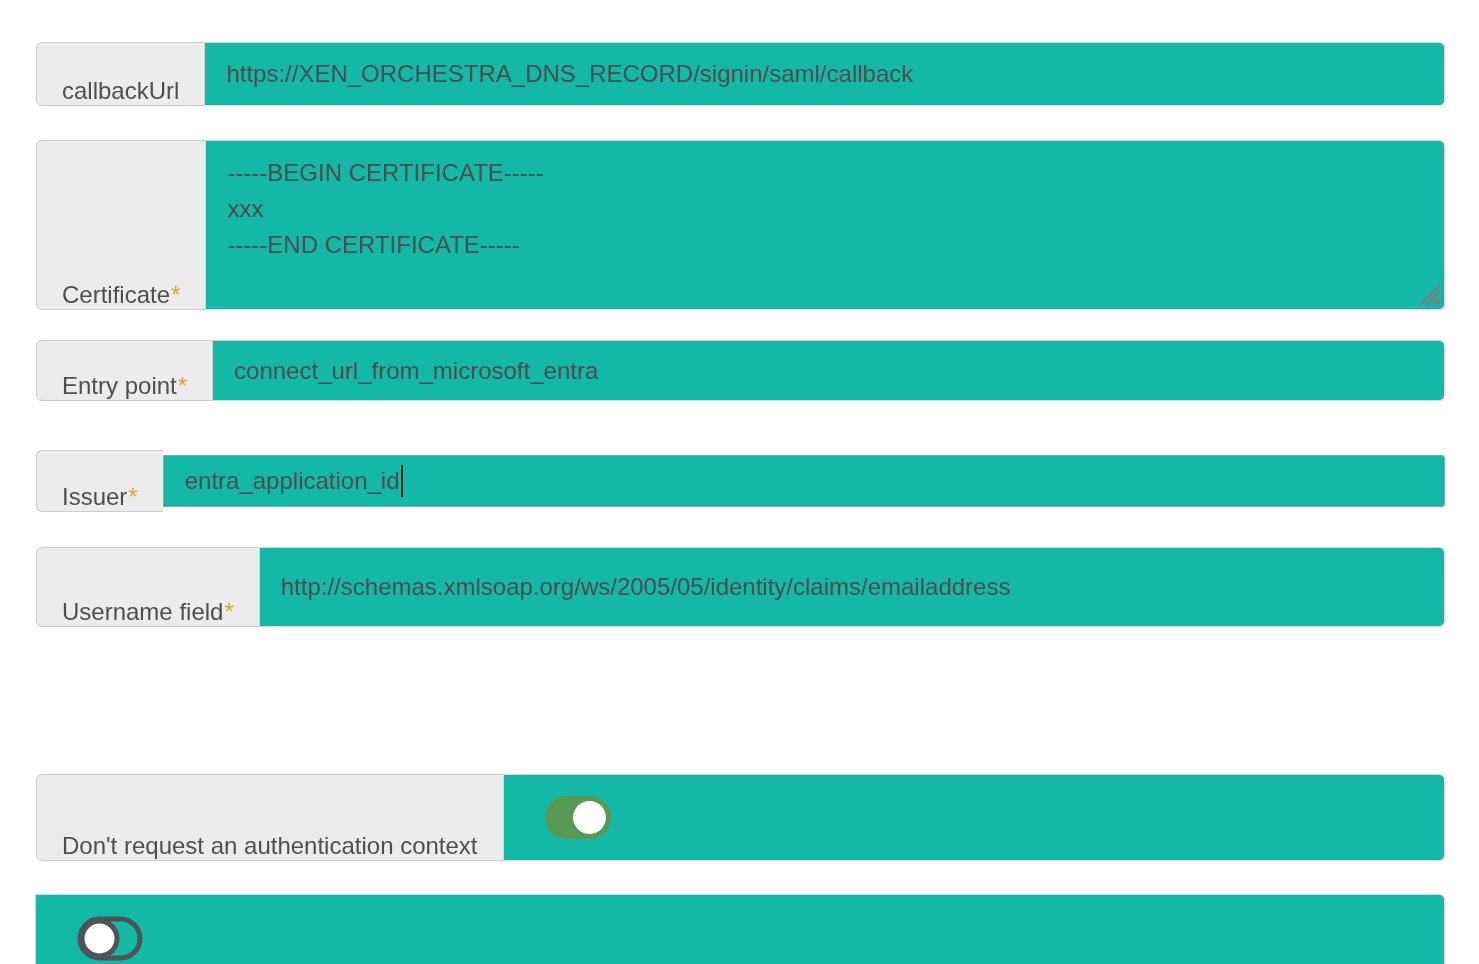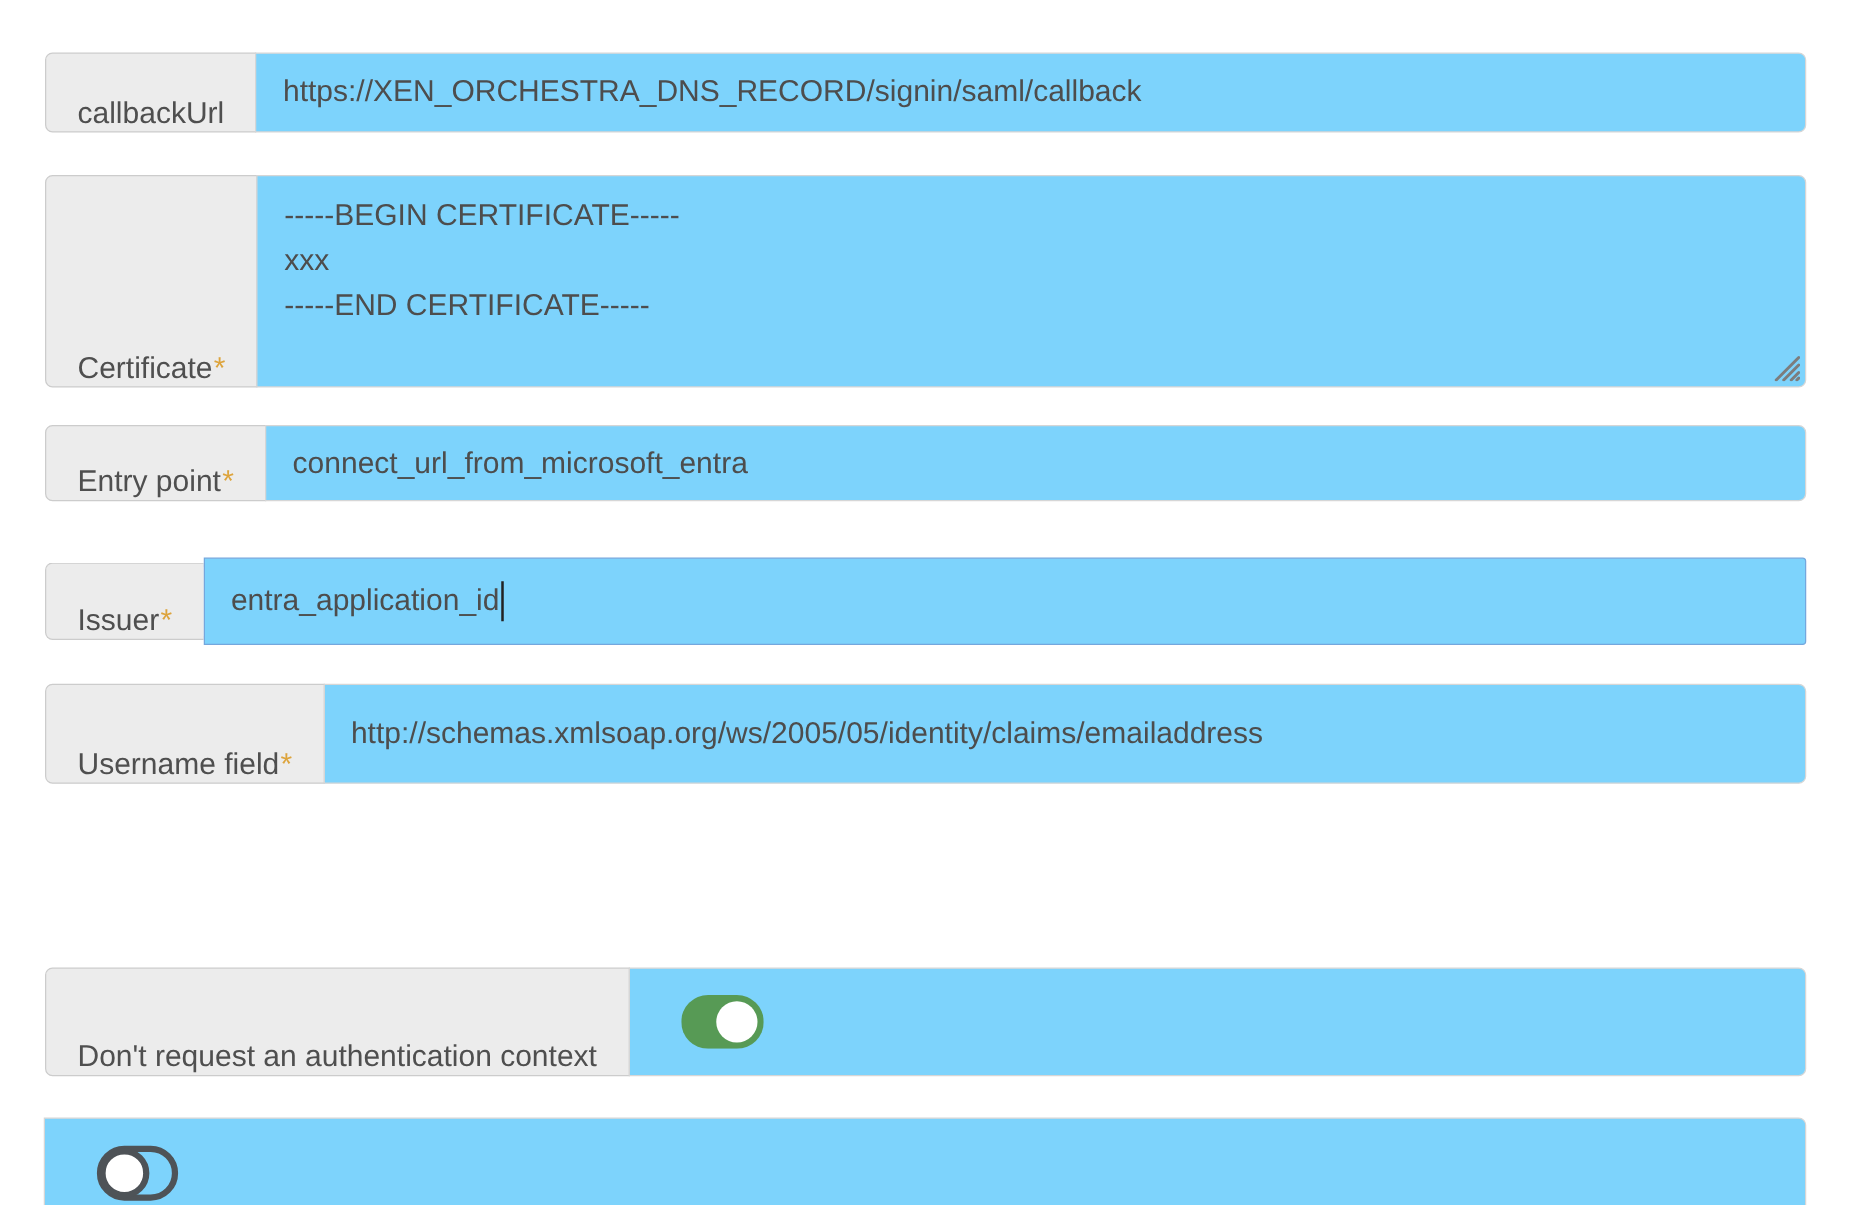--- a/index.html
+++ b/index.html
@@ -38,21 +38,21 @@
     flex: 0 0 auto;
   }
   .control {
     flex: 1 1 auto;
     border: 1px solid #d6d6d6;
     border-radius: 0 6px 6px 0;
     margin-left: -1px;
     display: flex;
     align-items: center;
     padding: 0 21px;
-    background: #7dd3fc;
+    background: #14b8a6;
     box-sizing: border-box;
     color: #4d4d4d;
     position: relative;
     overflow: hidden;
   }
   
   .row-callback   { height: 64px;  margin-bottom: 34px; }
   .row-cert       { height: 170px; margin-bottom: 30px; }
   .row-entry      { height: 61px;  margin-bottom: 45px; }
   .row-issuer     { height: 70px;  margin-bottom: 31px; align-items: center; }
@@ -79,21 +79,21 @@
     cursor: nwse-resize;
   }
 
   
   .row-issuer .addon {
     height: 62px;
     border-right: none;
     border-radius: 6px 0 0 6px;
   }
   .row-issuer .control {
-    height: 70px;
+    height: 52px;
     margin-left: 0;
     border: 1px solid #74a7dd;
     border-radius: 0 3px 3px 0;
   }
   .caret-bar {
     display: inline-block;
     width: 2px;
     height: 32px;
     background: #222222;
     margin-left: 1px;

